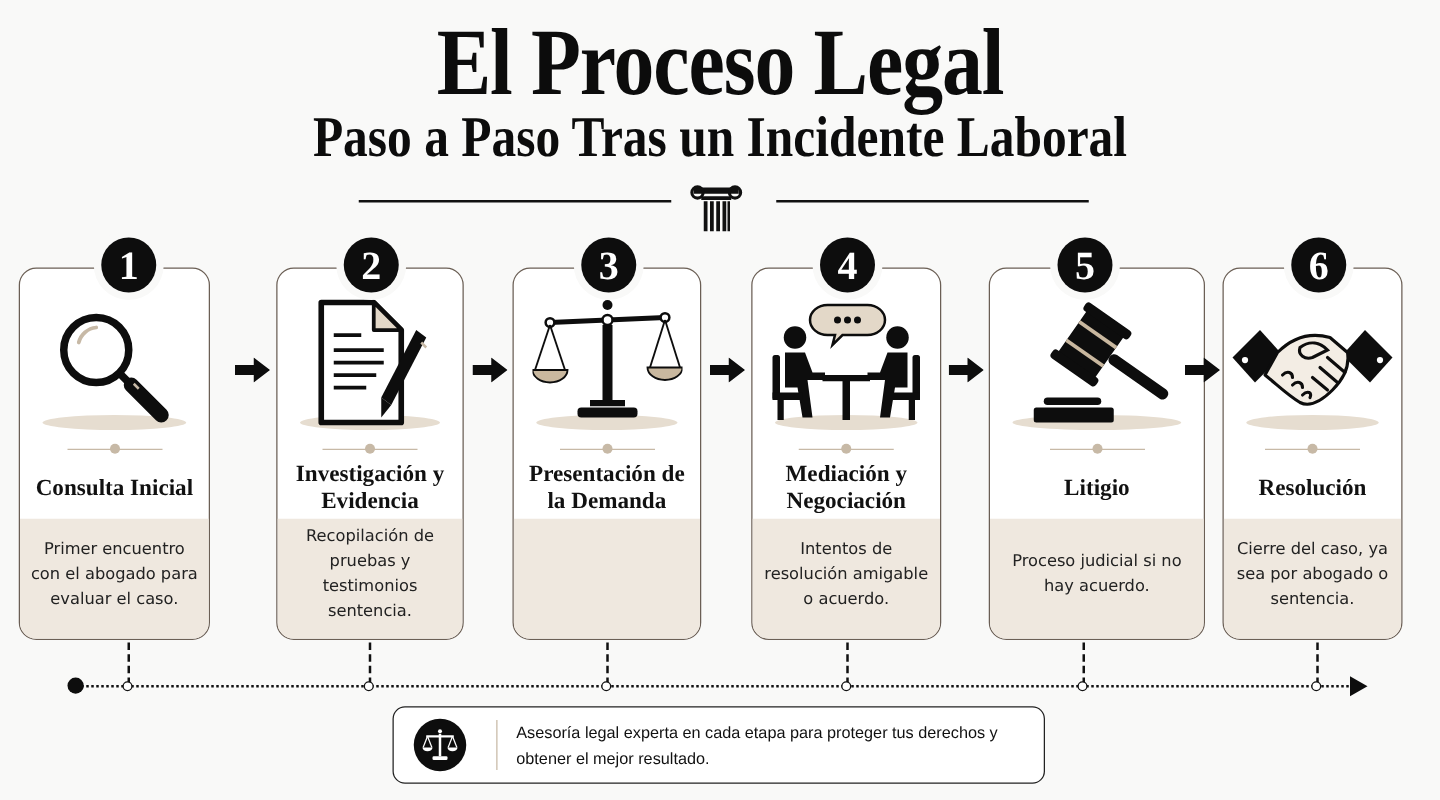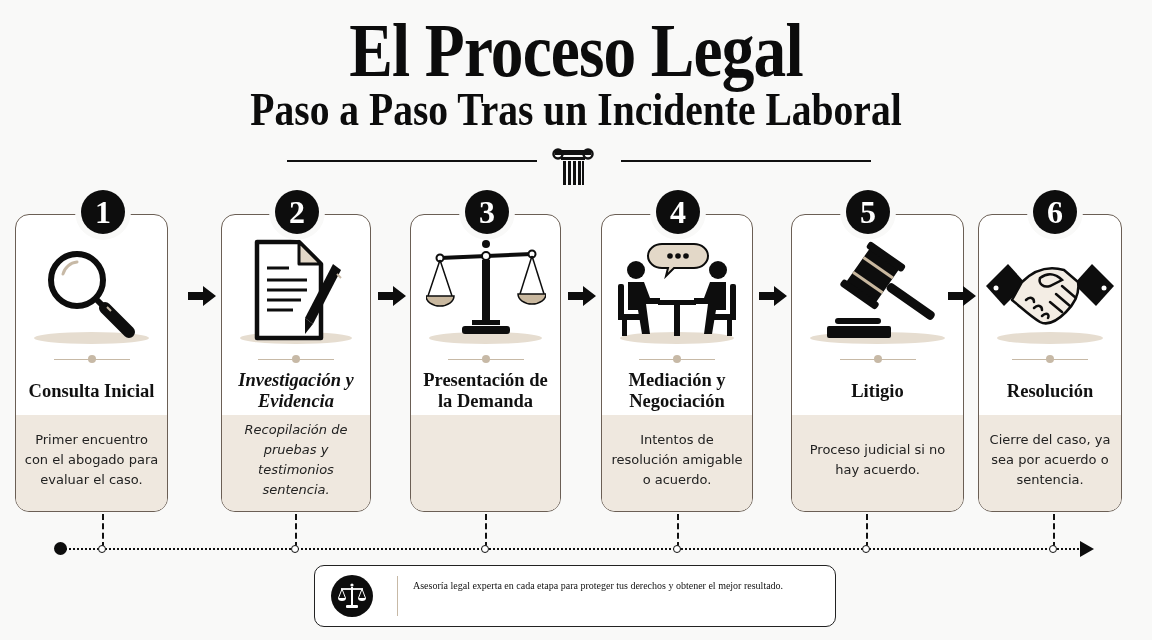--- a/index.html
+++ b/index.html
@@ -90,21 +90,21 @@
     position: absolute; left: 314px; top: 565px; width: 522px; height: 62px;
     border: 1.5px solid #222; border-radius: 10px; background: #fff; box-sizing: border-box;
   }
   .footer-icon {
     position: absolute; left: 16px; top: 9px; width: 42px; height: 42px; border-radius: 50%;
     background: #0d0d0d; display: flex; align-items: center; justify-content: center;
   }
   .footer-sep { position: absolute; left: 82px; top: 10px; width: 1px; height: 40px; background: #c7b9a6; }
   .footer-text {
     position: absolute; left: 98px; top: 9px; right: 10px;
-    font-family: Liberation Serif, serif; font-size: 10px; line-height: 21px; color: #111;
+    font-family: Liberation Sans, sans-serif; font-size: 13px; line-height: 21px; color: #111;
   }
 </style>
 </head>
 <body>
 
 <div class="title">El Proceso Legal</div>
 <div class="subtitle">Paso a Paso Tras un Incidente Laboral</div>
 <div class="divider-line" style="left:287px;width:250px;"></div>
 <div class="divider-line" style="left:621px;width:250px;"></div>
 <svg class="pillar" viewBox="0 0 44 42">
@@ -134,21 +134,21 @@
   <div class="sep"></div>
   <div class="ctitle">Consulta Inicial</div>
   <div class="cdesc">Primer encuentro con el abogado para evaluar el caso.</div>
 </div>
 <div class="badge" style="left:81px;">1</div>
 
 <svg class="arrow" style="left:188px;" viewBox="0 0 28 20">
     <path d="M0 6 H15 V0 L28 10 L15 20 V14 H0 Z" fill="#0d0d0d"></path>
   </svg>
 
-<div class="card" style="left:221px;width:150px;font-style:italic;">
+<div class="card" style="left:221px;width:150px;">
   <div class="lower"></div>
   <div class="shadow"></div>
   <div class="icon-area">
     <svg width="110" height="110" viewBox="0 0 110 110">
       <path d="M16 4 H58 L80 26 V100 H16 Z" fill="#fff" stroke="#0d0d0d" stroke-width="4.5" stroke-linejoin="round"></path>
       <path d="M58 4 V26 H80 Z" fill="#e3d8c8" stroke="#0d0d0d" stroke-width="3" stroke-linejoin="round"></path>
       <line x1="26" y1="30" x2="48" y2="30" stroke="#0d0d0d" stroke-width="3"></line>
       <line x1="26" y1="42" x2="66" y2="42" stroke="#0d0d0d" stroke-width="3"></line>
       <line x1="26" y1="52" x2="66" y2="52" stroke="#0d0d0d" stroke-width="3"></line>
       <line x1="26" y1="62" x2="60" y2="62" stroke="#0d0d0d" stroke-width="3"></line>
@@ -268,21 +268,21 @@
       <path d="M132 48 L110 26 L92 46 L114 68 Z" fill="#0d0d0d"></path>
       <circle cx="122" cy="50" r="2.5" fill="#fff"></circle>
       <path d="M40 44 C54 30 68 28 82 32 L96 44 C98 56 92 66 84 74 C76 82 66 88 58 84 C48 78 40 70 30 62 Z" fill="#f3ede4" stroke="#0d0d0d" stroke-width="2.5" stroke-linejoin="round"></path>
       <path d="M58 40 C66 34 74 36 80 42 L68 48 C62 50 56 46 58 40 Z" fill="#f3ede4" stroke="#0d0d0d" stroke-width="2.5"></path>
       <path d="M44 62 C48 58 52 60 52 64 M52 70 C56 66 60 68 60 72 M60 78 C64 74 68 76 66 80" fill="none" stroke="#0d0d0d" stroke-width="2.5" stroke-linecap="round"></path>
       <path d="M80 48 L94 60 M74 56 L88 68 M68 64 L80 74" fill="none" stroke="#0d0d0d" stroke-width="2.5" stroke-linecap="round"></path>
     </svg>
   </div>
   <div class="sep"></div>
   <div class="ctitle">Resolución</div>
-  <div class="cdesc">Cierre del caso, ya sea por acuerdo o sentencia.</div>
+  <div class="cdesc">Cierre del caso, ya sea por abogado o sentencia.</div>
 </div>
 <div class="badge" style="left:1033px;">6</div>
 
 <div class="tick" style="left:102px;"></div>
 <div class="tick" style="left:295px;"></div>
 <div class="tick" style="left:485px;"></div>
 <div class="tick" style="left:677px;"></div>
 <div class="tick" style="left:866px;"></div>
 <div class="tick" style="left:1053px;"></div>
 <div class="timeline"></div>

